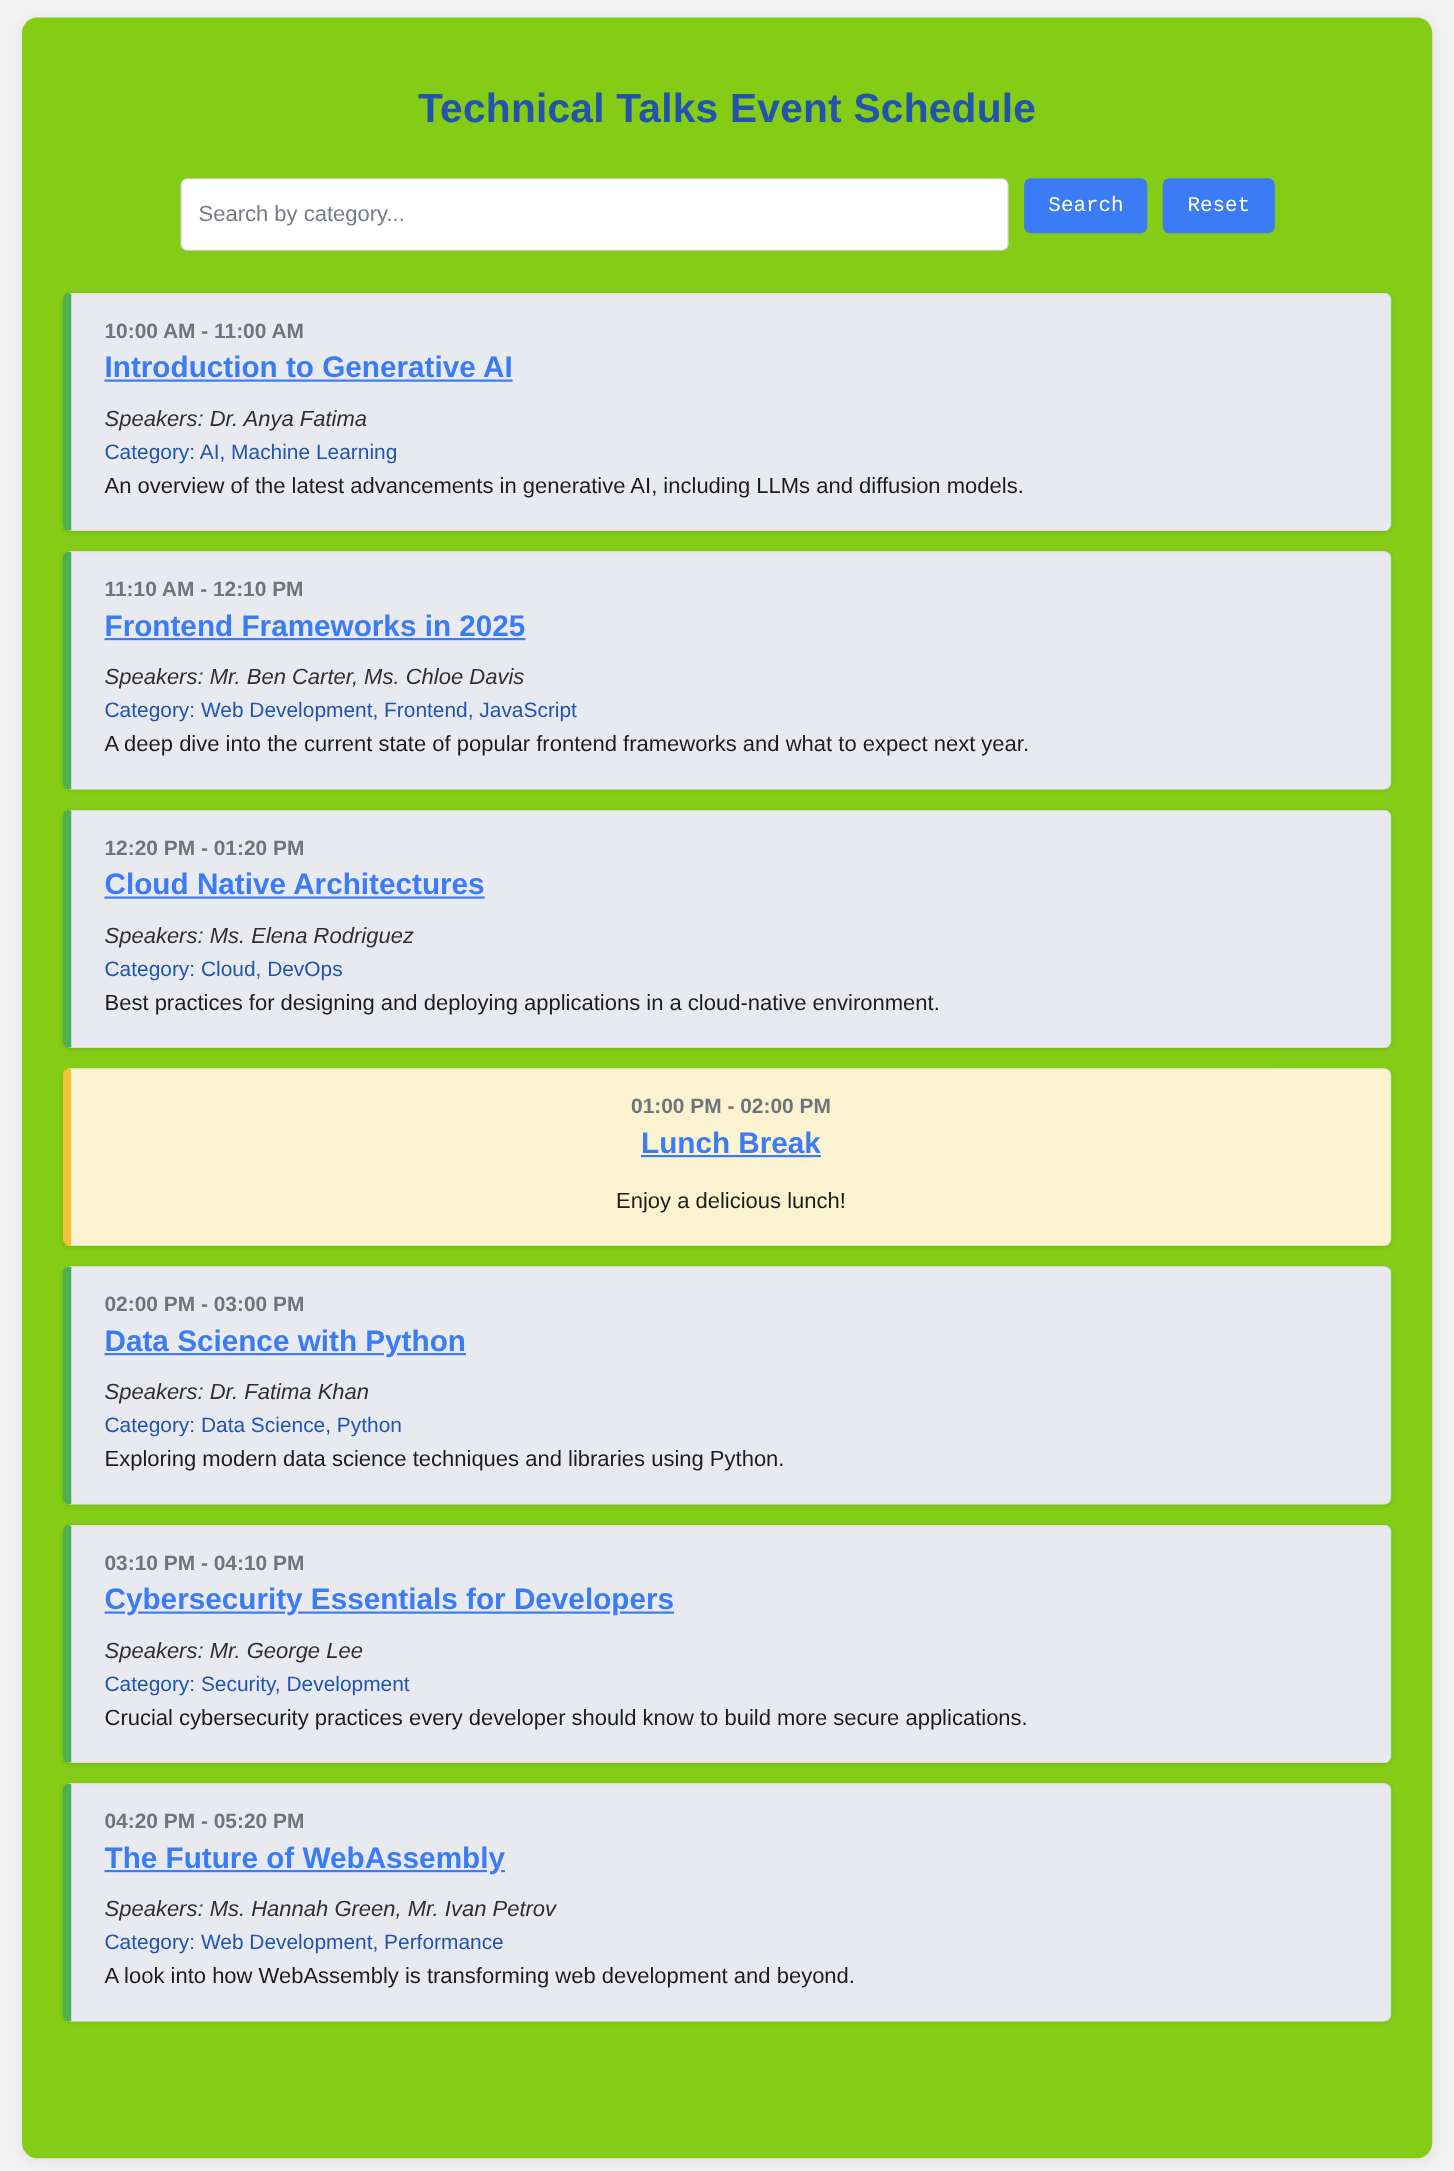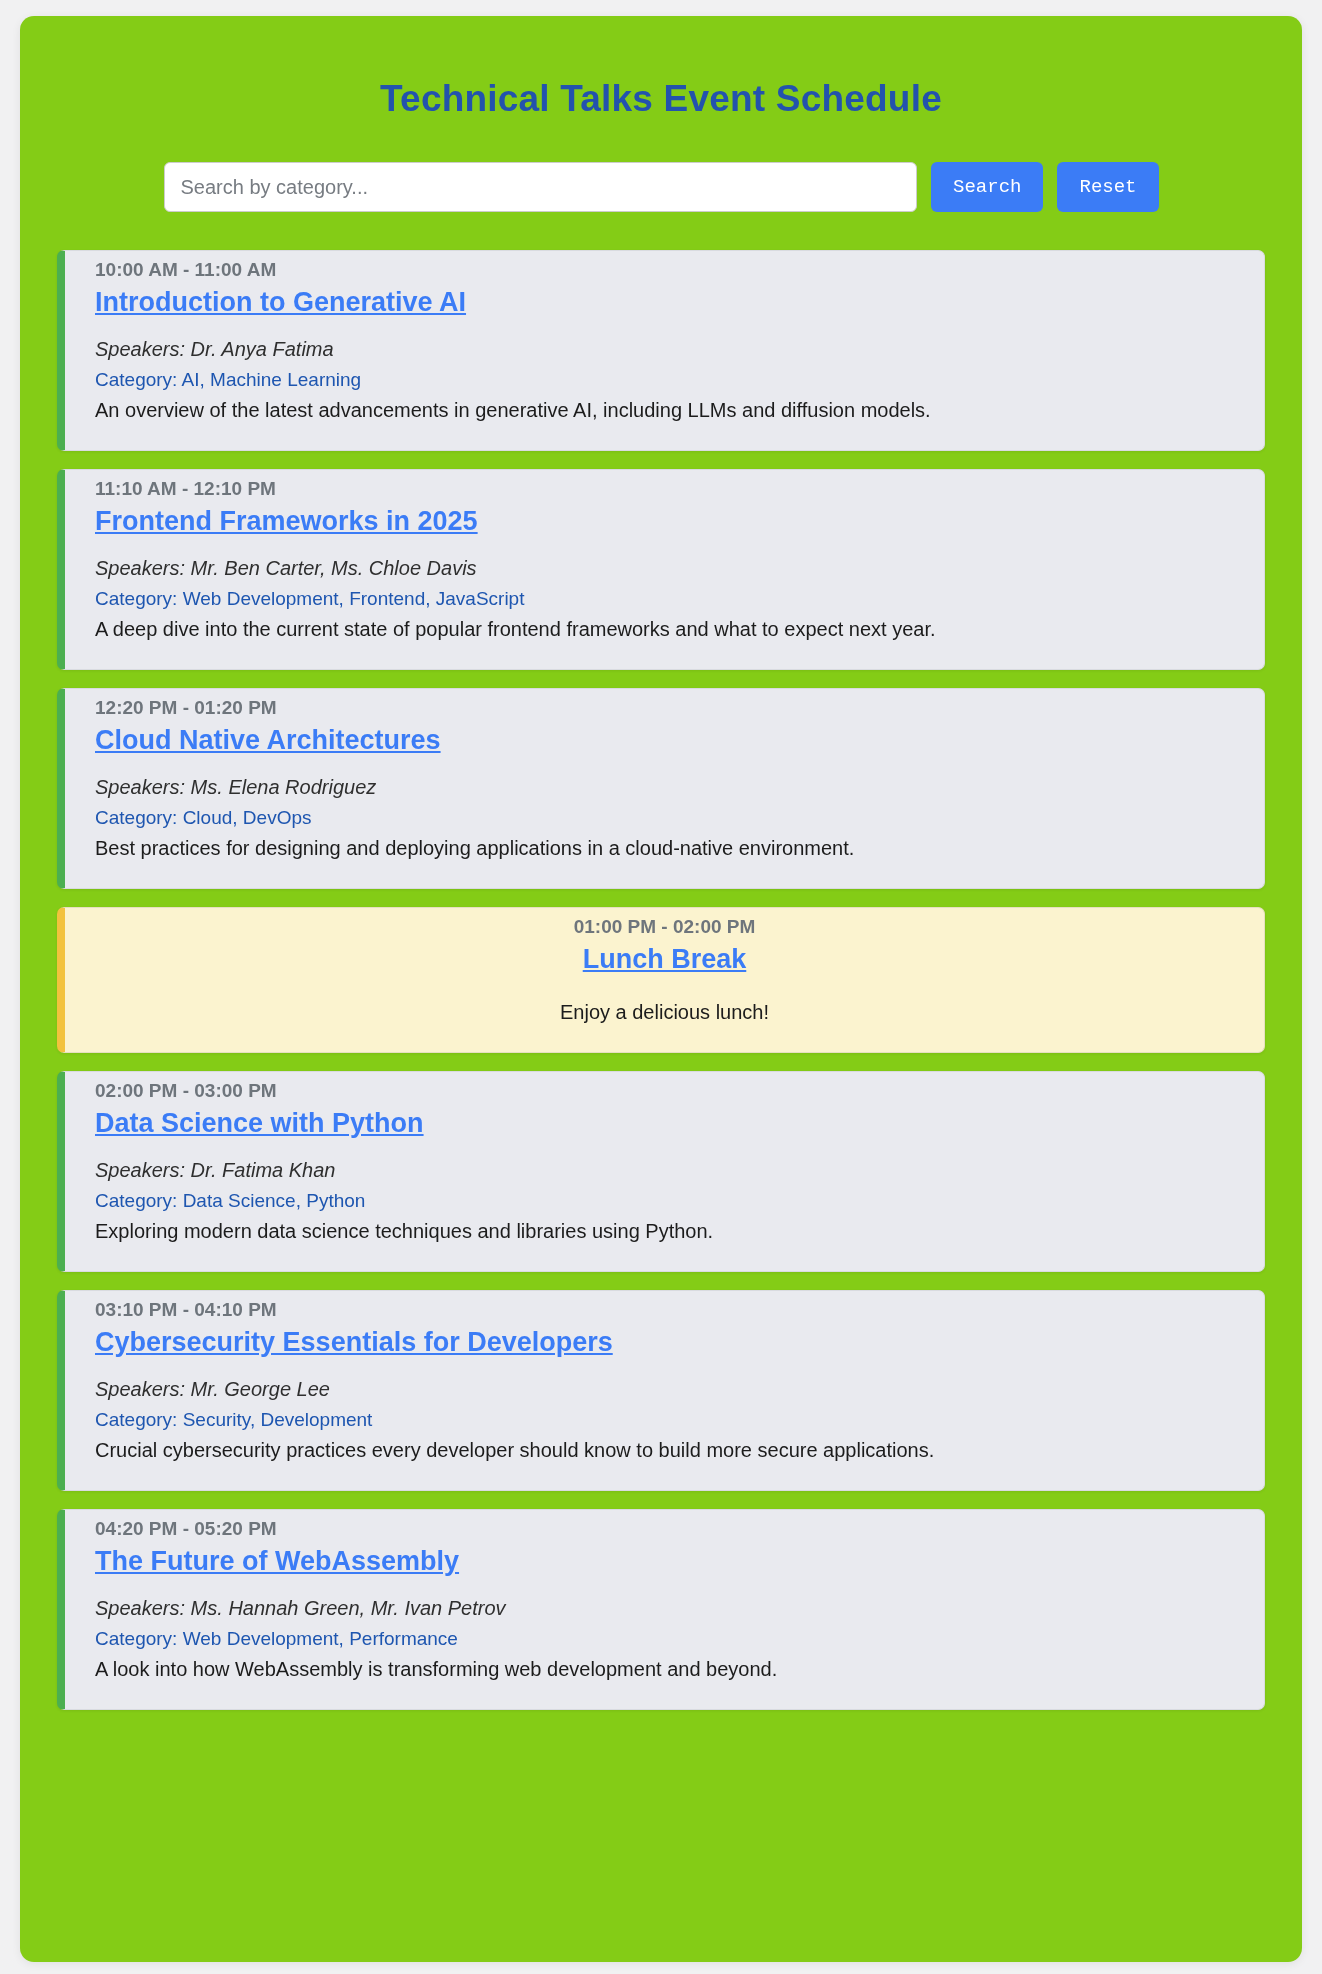--- a/index.html
+++ b/index.html
@@ -31,21 +31,21 @@
   }
   .search-row {
     display: flex;
     justify-content: center;
     gap: 14px;
     margin: 0 auto 38px;
     max-width: 995px;
   }
   .search-input {
     flex: 1;
-    height: 50px;
+    height: 66px;
     border: 1px solid #cccccc;
     border-radius: 6px;
     padding: 0 16px;
     font-size: 20px;
     font-family: "Liberation Sans", sans-serif;
     color: #333;
     outline: none;
   }
   .search-input::placeholder { color: #777c82; }
   .btn {
@@ -58,21 +58,21 @@
     font-size: 19px;
     font-family: Liberation Mono, monospace;
     cursor: pointer;
   }
   .events-list { display: block; }
   .event-card {
     background: #e9eaef;
     border: 1px solid #d9dbe0;
     border-left: 8px solid #4caf50;
     border-radius: 7px;
-    padding: 8px 30px 28px;
+    padding: 24px 30px 28px;
     margin-bottom: 18px;
     box-shadow: 0 1px 3px rgba(0,0,0,0.08);
   }
   .event-card.break {
     background: #fbf3cf;
     border: 1px solid #e6dfc0;
     border-left: 8px solid #f2c23e;
     text-align: center;
   }
   .event-time {

